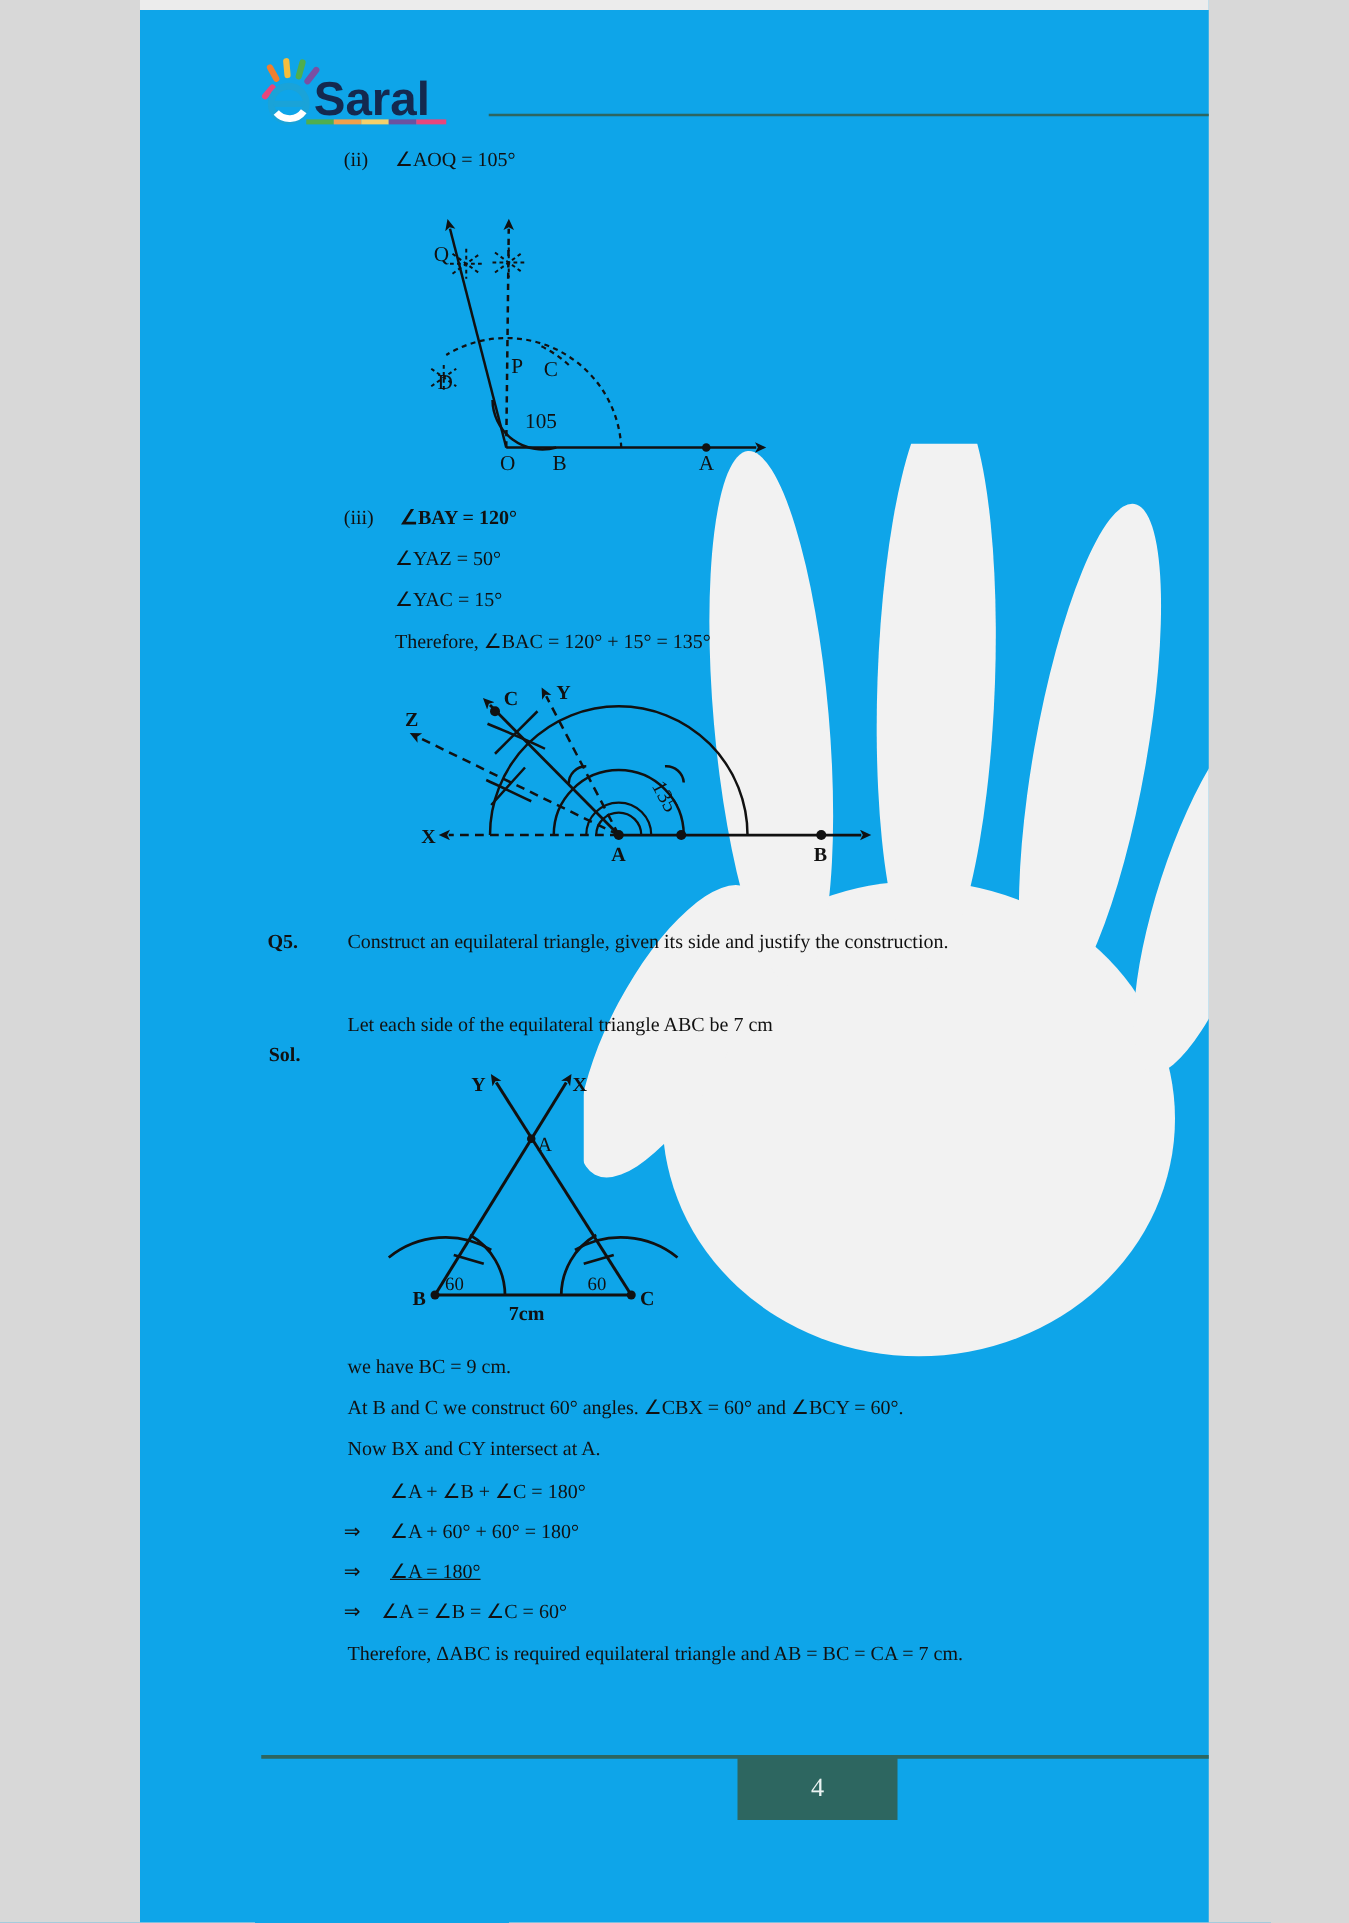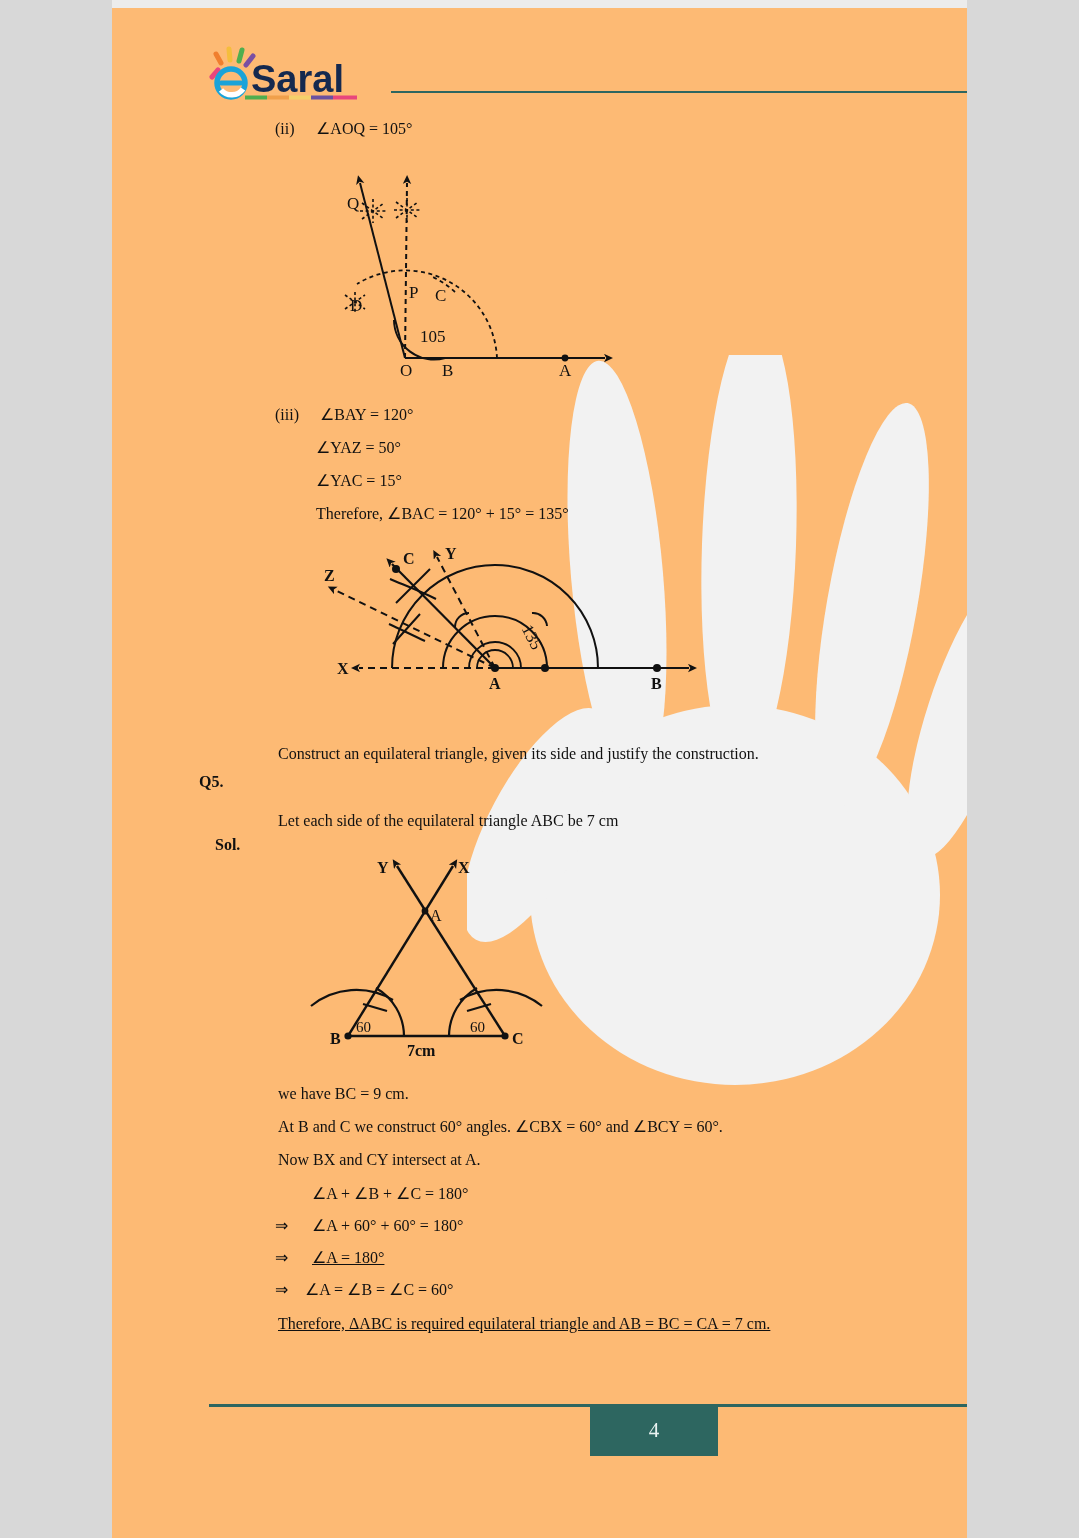--- a/index.html
+++ b/index.html
@@ -9,21 +9,21 @@
     background: #d8d8d8;
   }
   body {
     font-family: "Liberation Serif", serif;
   }
   .page {
     position: relative;
     width: 855px;
     height: 1538px;
     margin: 0 auto;
-    background: #fdba74;
+    background: #0ea5e9;
     overflow: hidden;
     box-sizing: border-box;
   }
   .top-strip {
     position: absolute;
     top: 0; left: 0;
     width: 1079px;
     height: 8px;
     background: #ececec;
   }
@@ -227,21 +227,21 @@
       <text x="98" y="136" font-family="'Liberation Serif', serif" font-size="17" fill="#111">C</text>
       <text x="13" y="146" font-family="'Liberation Serif', serif" font-size="17" fill="#111">D</text>
       <text x="63" y="211" font-family="'Liberation Serif', serif" font-size="17" fill="#111">O</text>
       <text x="105" y="211" font-family="'Liberation Serif', serif" font-size="17" fill="#111">B</text>
       <text x="222" y="211" font-family="'Liberation Serif', serif" font-size="17" fill="#111">A</text>
       <text x="83" y="177" font-family="'Liberation Serif', serif" font-size="17" fill="#111">105</text>
     </svg>
   </div>
 
   <div class="txt" style="left:163px; top:398px;">(iii)</div>
-  <div class="txt" style="left:208px; top:398px;">∠BAY = 120°</div>
+  <div class="txt" style="left:208px; top:398px;font-weight:bold;">∠BAY = 120°</div>
   <div class="txt" style="left:204px; top:431px;">∠YAZ = 50°</div>
   <div class="txt" style="left:204px; top:464px;">∠YAC = 15°</div>
   <div class="txt" style="left:204px; top:497px;">Therefore, ∠BAC = 120° + 15° = 135°</div>
 
   <div class="diagram" style="left:205px; top:542px;">
     <svg width="390" height="150" viewBox="0 0 390 150">
       <defs>
         <marker id="arrT" markerWidth="11" markerHeight="11" refX="1" refY="4.2" orient="auto" markerUnits="userSpaceOnUse">
           <path d="M0,0 L9,4.2 L0,8.4 L2.3,4.2 Z" fill="#111"></path>
         </marker>
@@ -287,21 +287,21 @@
       <text x="86" y="22" font-family="'Liberation Serif', serif" font-size="16" font-weight="bold" fill="#111">C</text>
       <text x="128" y="17" font-family="'Liberation Serif', serif" font-size="16" font-weight="bold" fill="#111">Y</text>
       <text x="7" y="39" font-family="'Liberation Serif', serif" font-size="16" font-weight="bold" fill="#111">Z</text>
       <text x="20" y="132" font-family="'Liberation Serif', serif" font-size="16" font-weight="bold" fill="#111">X</text>
       <text x="172" y="147" font-family="'Liberation Serif', serif" font-size="16" font-weight="bold" fill="#111">A</text>
       <text x="334" y="147" font-family="'Liberation Serif', serif" font-size="16" font-weight="bold" fill="#111">B</text>
       <text x="196" y="90" font-family="'Liberation Serif', serif" font-size="17" fill="#111" transform="rotate(62 203 95)">135</text>
     </svg>
   </div>
 
-  <div class="txt bold" style="left:87px; top:737px;margin-top:28px;">Q5.</div>
+  <div class="txt bold" style="left:102px; top:737px;">Q5.</div>
   <div class="txt" style="left:166px; top:737px;">Construct an equilateral triangle, given its side and justify the construction.</div>
 
   <div class="txt bold" style="left:103px; top:804px;margin-top:24px;">Sol.</div>
   <div class="txt" style="left:166px; top:804px;">Let each side of the equilateral triangle ABC be 7 cm</div>
 
   <div class="diagram" style="left:203px; top:848px;">
     <svg width="230" height="215" viewBox="0 0 230 215">
       <defs>
         <marker id="arrU" markerWidth="11" markerHeight="11" refX="1" refY="4.2" orient="auto" markerUnits="userSpaceOnUse">
           <path d="M0,0 L9,4.2 L0,8.4 L2.3,4.2 Z" fill="#111"></path>
@@ -348,19 +348,19 @@
 
   <div class="txt" style="left:163px; top:1209px;">⇒</div>
   <div class="txt" style="left:200px; top:1209px;">∠A + 60° + 60° = 180°</div>
 
   <div class="txt" style="left:163px; top:1241px;">⇒</div>
   <div class="txt" style="left:200px; top:1241px;text-decoration:underline;">∠A = 180°</div>
 
   <div class="txt" style="left:163px; top:1273px;">⇒</div>
   <div class="txt" style="left:193px; top:1273px;">∠A = ∠B = ∠C = 60°</div>
 
-  <div class="txt" style="left:166px; top:1307px;text-decoration:underline;">Therefore, ΔABC is required equilateral triangle and AB = BC = CA = 7 cm.</div>
+  <div class="txt" style="left:166px; top:1307px;">Therefore, ΔABC is required equilateral triangle and AB = BC = CA = 7 cm.</div>
 
   <div class="footer-rule"></div>
   <div class="footer-box">4</div>
 
   </div>
 </div>
 
 </body></html>

